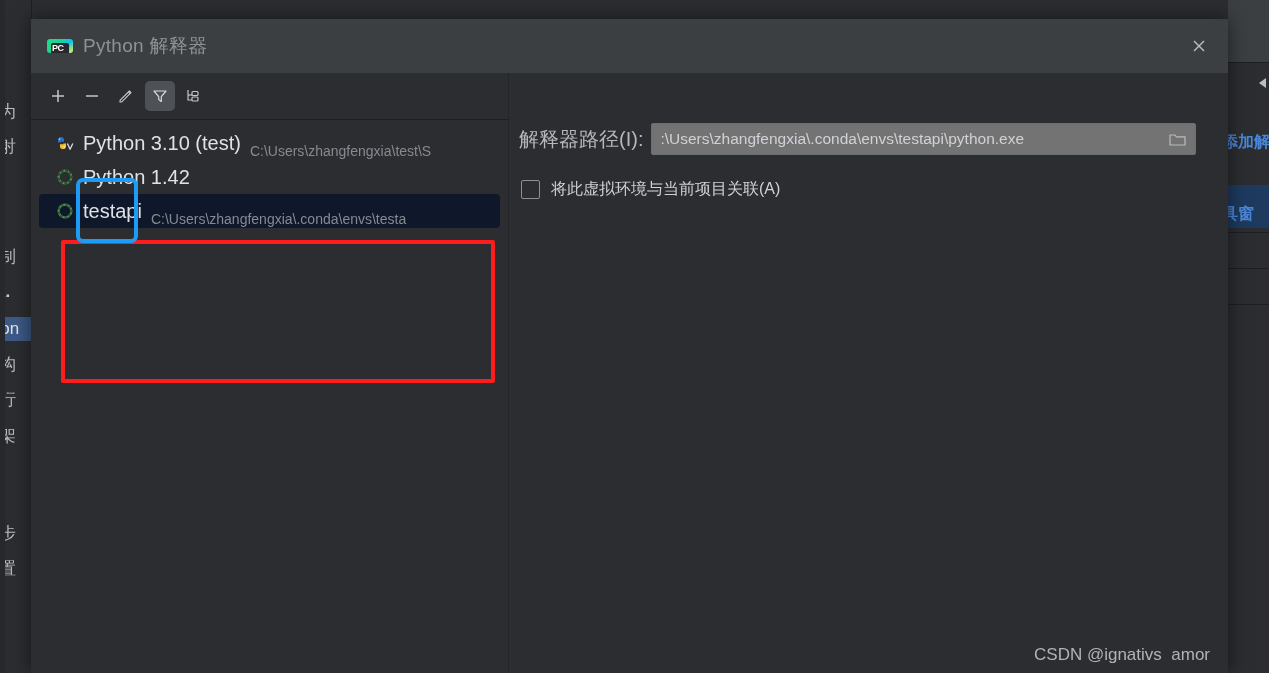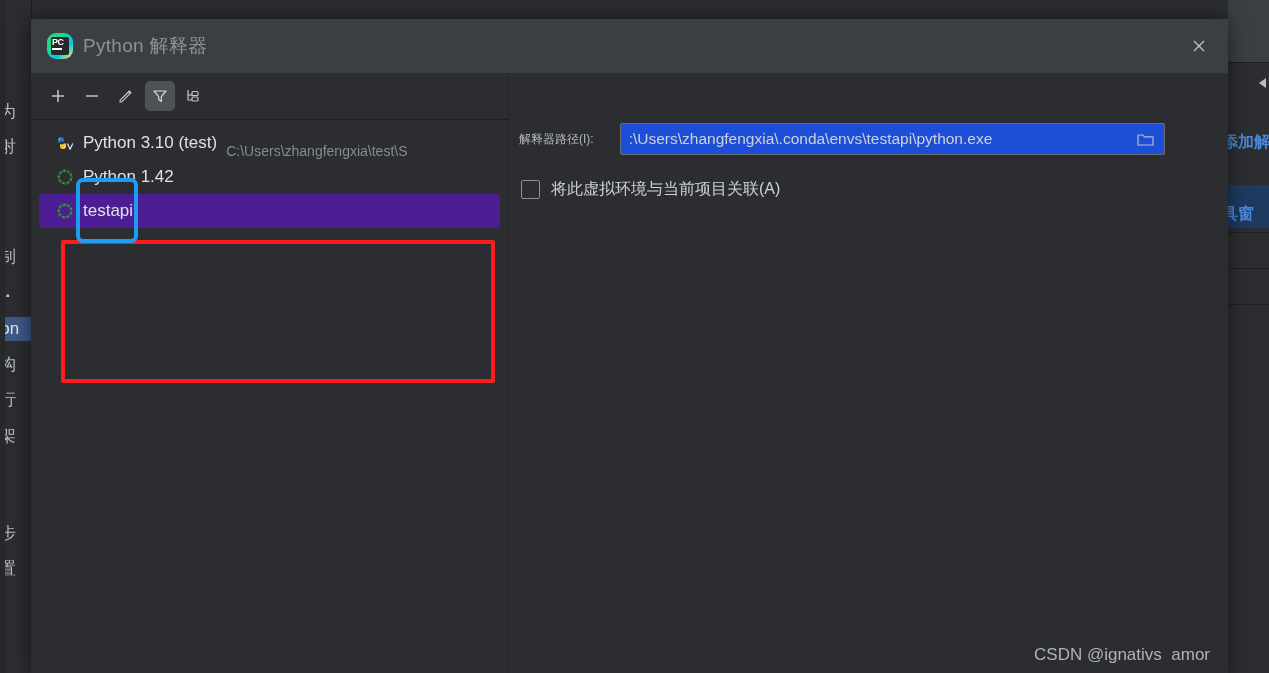--- a/index.html
+++ b/index.html
@@ -112,24 +112,24 @@
   #titlebar {
     height: 54px;
     min-height: 54px;
     background: #3c3f41;
     display: flex;
     align-items: center;
     padding: 0 0 0 16px;
     position: relative;
   }
   #pc-logo {
-    width: 26px; height: 26px;
-    position: relative;
-    flex: 0 0 auto;
-    border-radius: 9px;
+    width: 26px; height: 14px;
+    position: relative;
+    flex: 0 0 auto;
+    border-radius: 3px;
     overflow: hidden;
     background: linear-gradient(135deg,#21d789 0%,#21d789 33%,#07c3f2 66%,#fcf84a 100%);
   }
   #pc-logo .inner {
     position: absolute;
     left: 4px; top: 4px;
     width: 18px; height: 18px;
     background: #27282c;
     border-radius: 2px;
   }
@@ -212,29 +212,29 @@
     height: 34px;
     display: flex;
     align-items: center;
     padding: 0 10px 0 16px;
     margin: 0 8px;
     border-radius: 4px;
     white-space: nowrap;
     overflow: hidden;
     cursor: pointer;
   }
-  .list-row.selected { background: #4c1d95; }
+  .list-row.selected { background: #0f172a; }
   .row-icon {
     width: 20px; height: 20px;
     flex: 0 0 auto;
     margin-right: 8px;
     position: relative;
   }
   .row-name {
-    font-size: 17px;
+    font-size: 20px;
     color: #dfe1e5;
     flex: 0 0 auto;
   }
   .row-path {
     font-size: 14px;
     color: #868a91;
     margin-left: 9px;
     flex: 0 0 auto;
     margin-top: 16px;
   }
@@ -268,29 +268,29 @@
   #right-pane {
     flex: 1;
     padding: 50px 0 0 10px;
     position: relative;
   }
   #path-row {
     display: flex;
     align-items: center;
   }
   #path-label {
-    font-size: 12px;
+    font-size: 20px;
     color: #b4b7bc;
-    margin-right: 26px;
+    margin-right: 8px;
     font-family: "Liberation Sans", "DejaVu Sans", sans-serif;
   }
   #path-field {
     width: 545px;
     height: 32px;
-    background: #1d4ed8;
+    background: #737373;
     border: 1px solid #6b6f75;
     border-radius: 2px;
     display: flex;
     align-items: center;
     padding: 0 8px 0 8px;
     box-sizing: border-box;
   }
   #path-value {
     flex: 1;
     font-size: 15.5px;
@@ -456,20 +456,21 @@
         </div>
 
         <div class="list-row selected">
           <span class="row-icon">
             <svg width="20" height="20" viewBox="0 0 20 20">
               <circle cx="10" cy="10" r="6.4" fill="none" stroke="#47a04a" stroke-width="2.2"></circle>
               <circle cx="10" cy="10" r="6.4" fill="none" stroke="#393b3e" stroke-width="2.2" stroke-dasharray="1.2 3.2" stroke-linecap="round" transform="rotate(-45 10 10)" opacity="0.75"></circle>
             </svg>
           </span>
           <span class="row-name">testapi</span>
+          <span class="row-path">C:\Users\zhangfengxia\.conda\envs\testa</span>
         </div>
 
         <div id="blue-box"></div>
         <div id="red-box"></div>
       </div>
     </div>
 
     <div id="right-pane">
 
       <div id="path-row">

